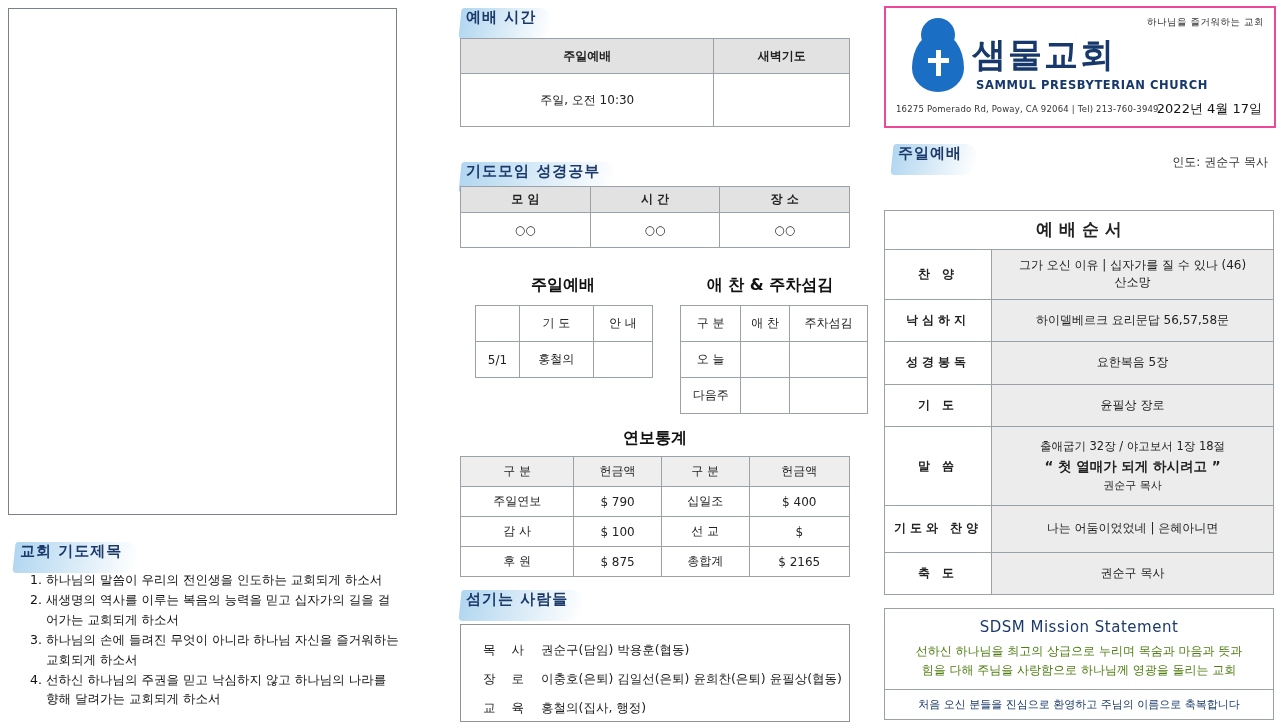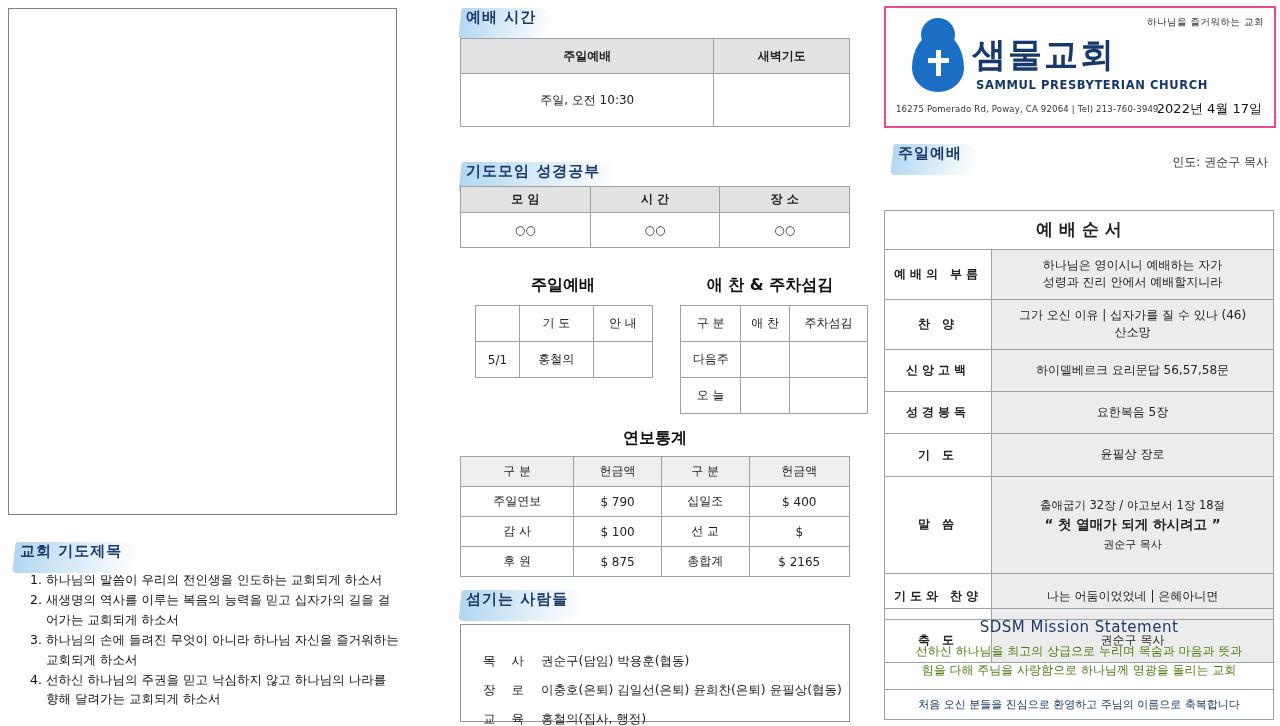--- a/index.html
+++ b/index.html
@@ -219,26 +219,26 @@
     </table>
 
   <table class="tbl tbl-care">
     <tbody>
         <tr>
       <td>구 분</td>
       <td>애  찬</td>
       <td>주차섬김</td>
     </tr>
     <tr>
+      <td>오  늘</td>
+      <td></td>
+      <td></td>
+    </tr>
+    <tr>
       <td>다음주</td>
-      <td></td>
-      <td></td>
-    </tr>
-    <tr>
-      <td>오  늘</td>
       <td></td>
       <td></td>
     </tr>
   </tbody>
     </table>
 
   <div class="sub-h h-offering">연보통계</div>
   <table class="tbl tbl-offering">
     <tbody>
         <tr>
@@ -266,21 +266,21 @@
       <td class="amt">$ 2165</td>
     </tr>
   </tbody>
     </table>
 
   <div class="sec-title m-title-3">
     <span class="brush"></span>
     <span class="txt">섬기는 사람들</span>
   </div>
   <div class="servants-box">
-    <div class="servants-row" style="margin-top:25px">
+    <div class="servants-row" style="margin-top:14px">
       <div class="role">목   사</div>
       <div class="names">권순구(담임)  박용훈(협동)</div>
     </div>
     <div class="servants-row" style="margin-top:9px">
       <div class="role">장   로</div>
       <div class="names">이충호(은퇴)  김일선(은퇴)    윤희찬(은퇴)     윤필상(협동)</div>
     </div>
     <div class="servants-row" style="margin-top:9px">
       <div class="role">교   육</div>
       <div class="names">홍철의(집사, 행정)</div>
@@ -304,49 +304,42 @@
   <div class="sec-title r-title">
     <span class="brush"></span>
     <span class="txt">주일예배</span>
   </div>
   <div class="leader">인도: 권순구 목사</div>
 
   <div class="order-box">
     <div class="order-head">예 배 순 서</div>
     <table class="order-tbl">
       <tbody>
-          <tr>
-        <td class="k">예배의 부름</td>
-        <td class="v v-small">
-          <div style="white-space:pre-line">하나님은 영이시니 예배하는 자가
-성령과 진리 안에서 예배할지니라</div>
-        </td>
-      </tr>
       <tr>
         <td class="k">찬     양</td>
         <td class="v v-small">
           <div style="white-space:pre-line">그가 오신 이유 | 십자가를 질 수 있나 (46)
 산소망</div>
         </td>
       </tr>
       <tr>
-        <td class="k">신앙고백</td>
+        <td class="k">낙심하지</td>
         <td class="v" style="padding:12px 4px">하이델베르크 요리문답 56,57,58문</td>
       </tr>
       <tr>
         <td class="k">성경봉독</td>
         <td class="v" style="padding:12px 4px">요한복음 5장</td>
       </tr>
       <tr>
         <td class="k">기     도</td>
         <td class="v" style="padding:12px 4px">윤필상 장로</td>
       </tr>
       <tr>
         <td class="k">말     씀</td>
-        <td class="v" style="padding:20px 4px">
+        <td class="v" style="padding:11px 4px">
           <div class="v-verse">출애굽기 32장 / 야고보서 1장 18절</div>
           <div class="v-theme">“ 첫 열매가 되게 하시려고 ”</div>
           <div class="v-small">권순구 목사</div>
         </td>
       </tr>
       <tr>
         <td class="k">기도와 찬양</td>
         <td class="v v-small" style="padding:14px 4px">나는 어둠이었었네 | 은혜아니면</td>
       </tr>
       <tr>

